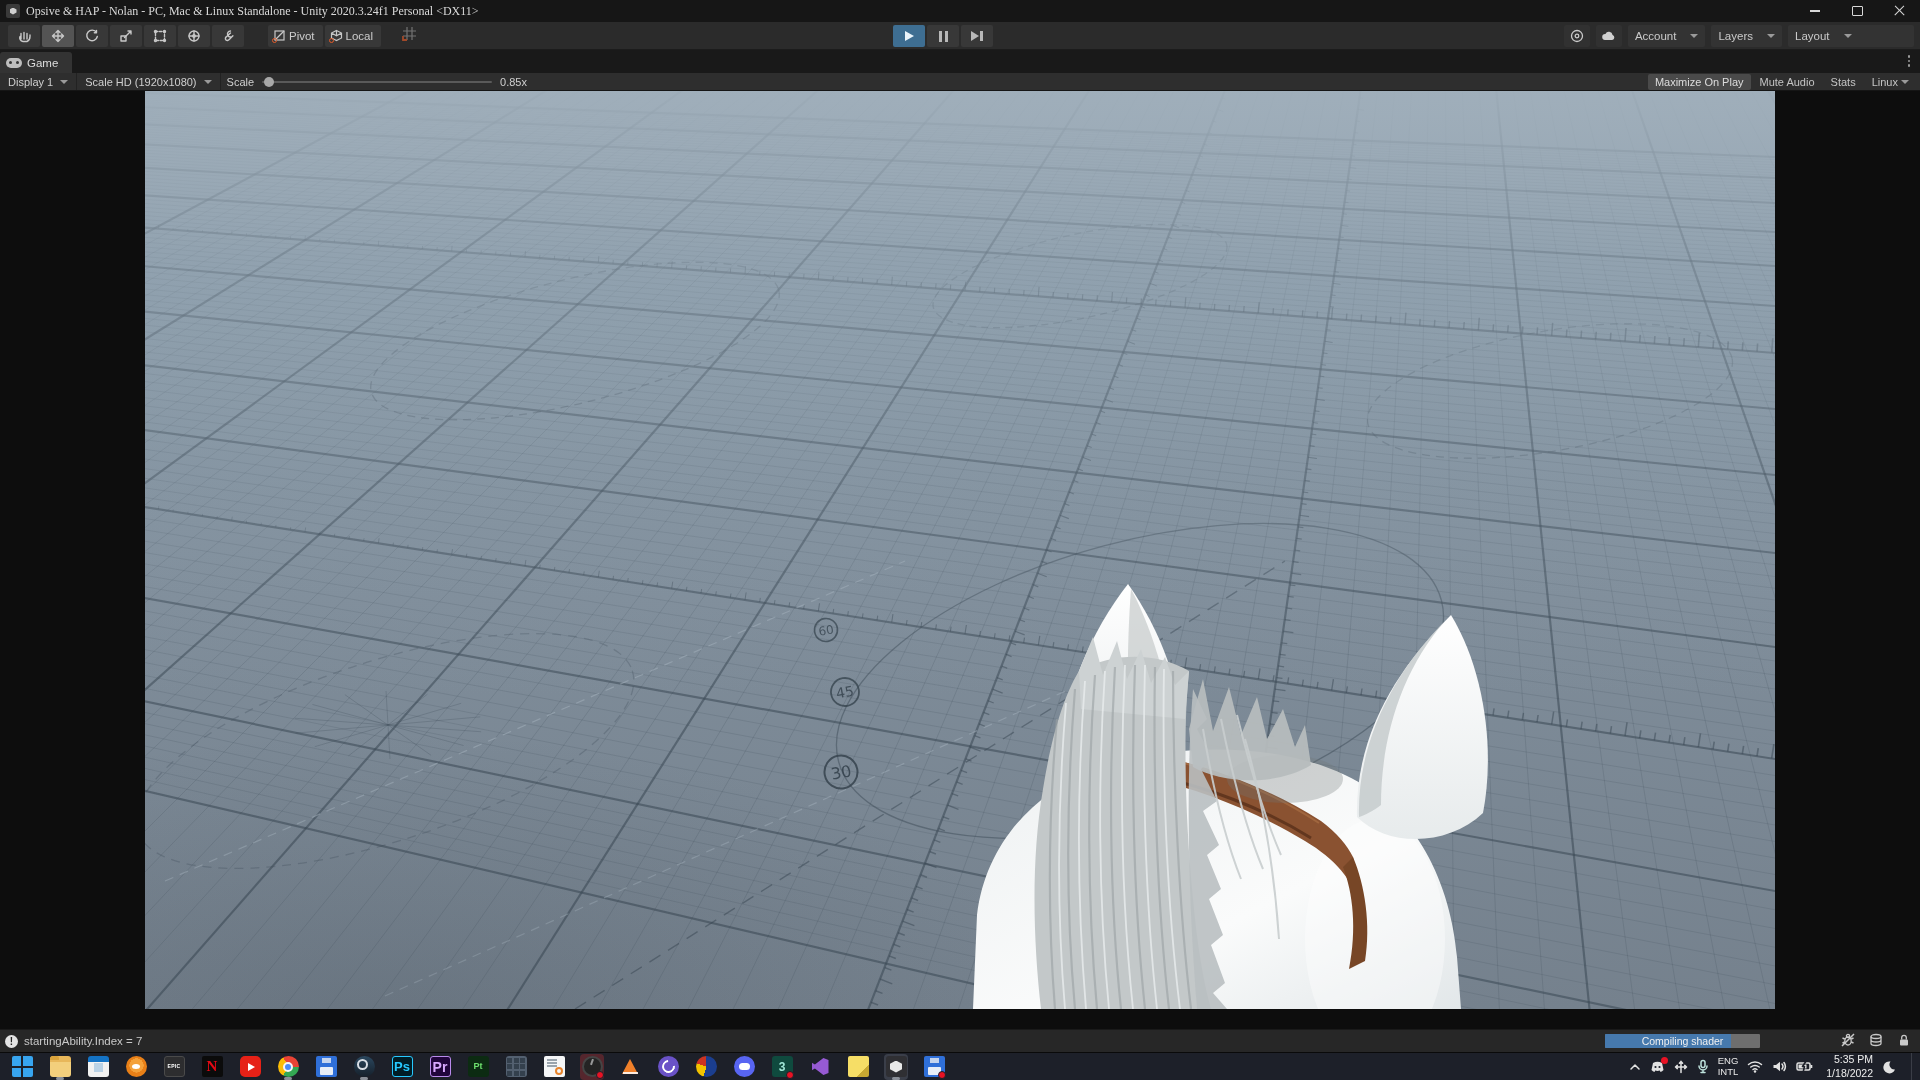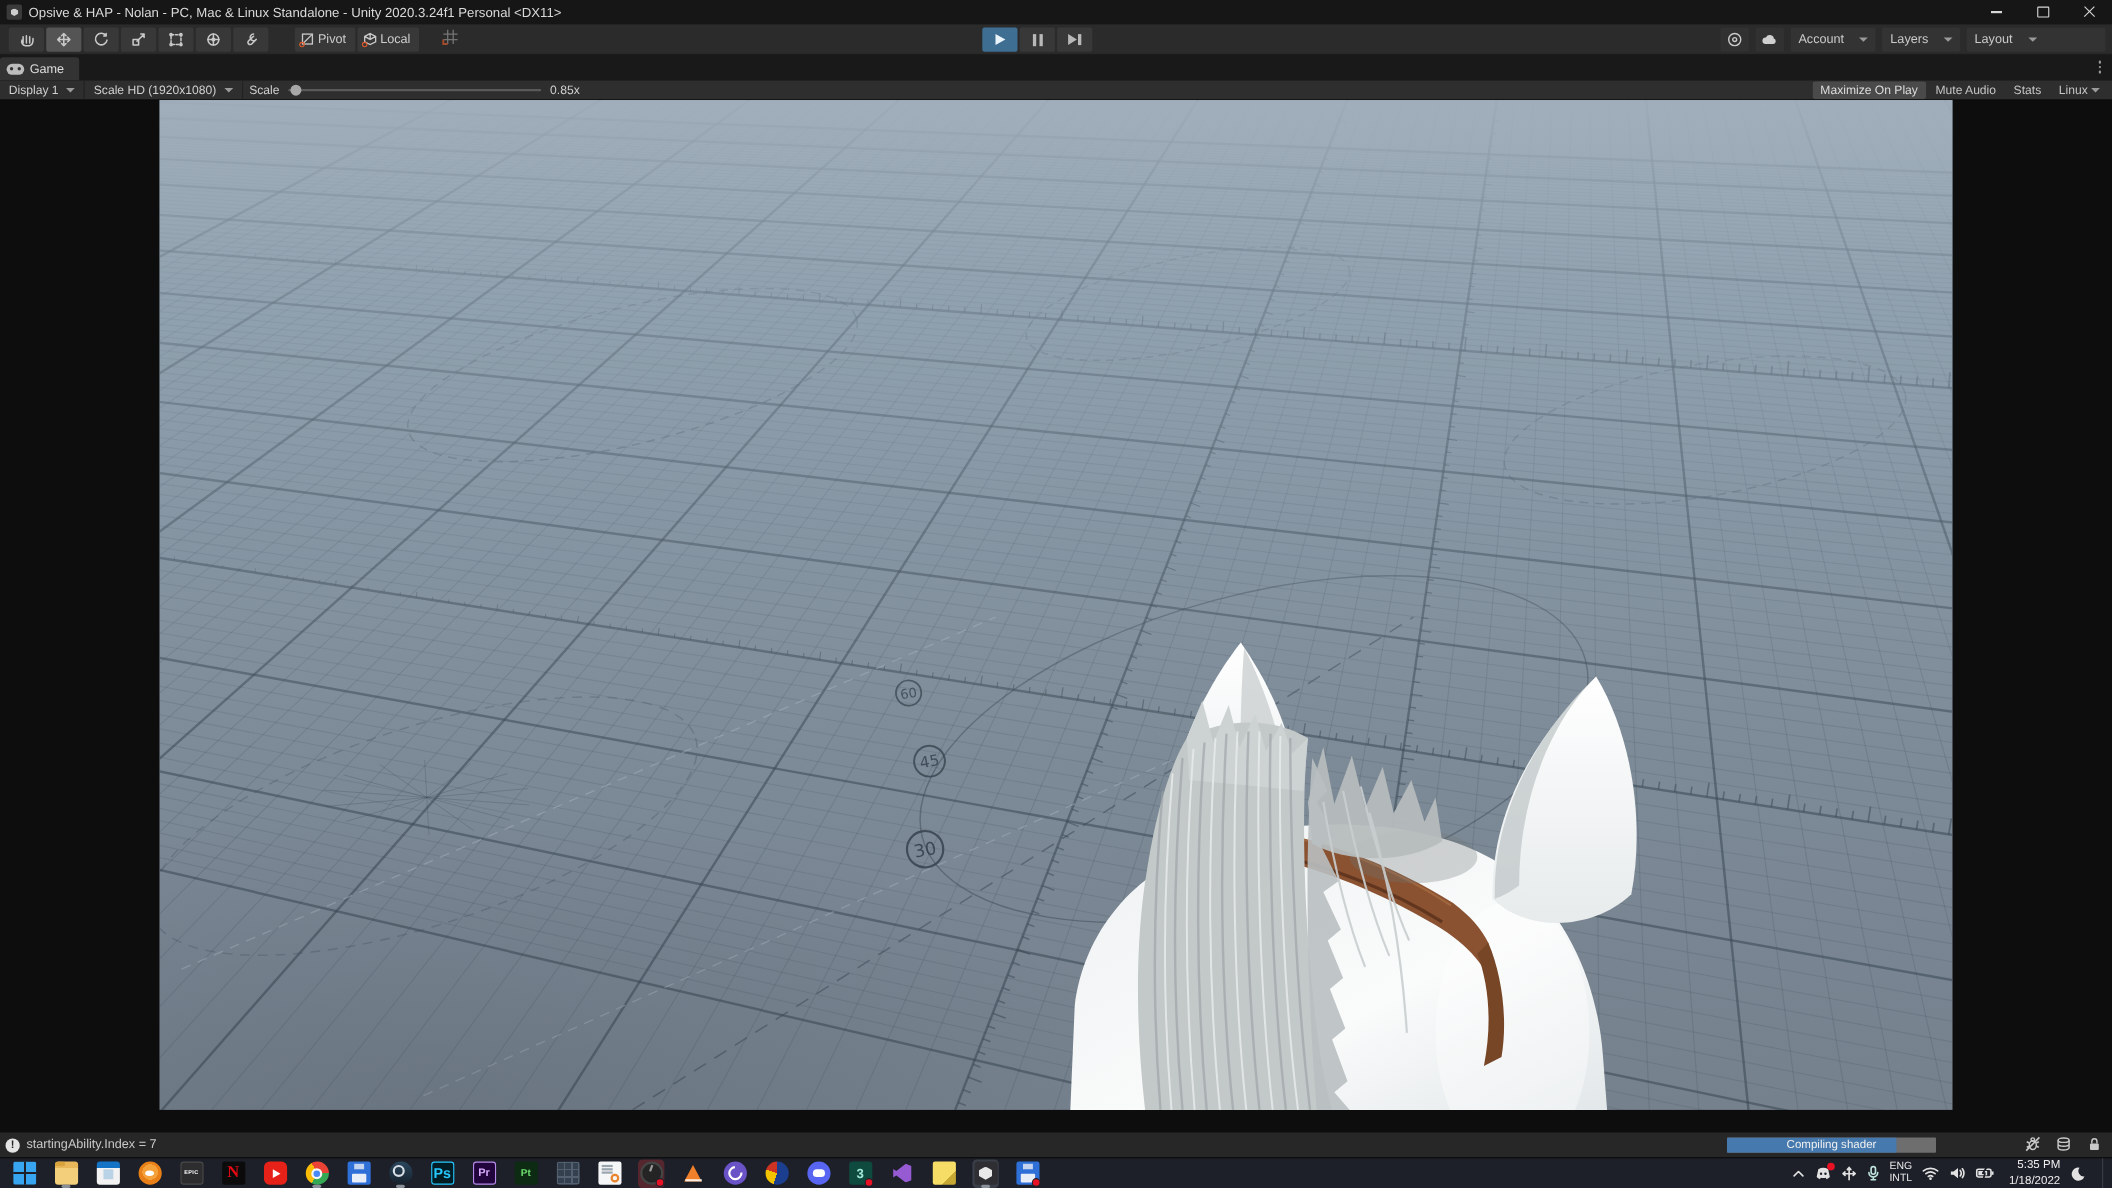--- a/index.html
+++ b/index.html
@@ -3,21 +3,21 @@
 <meta charset="utf-8">
 <style>
   html,body{margin:0;padding:0;width:1920px;height:1080px;overflow:hidden;background:#000;
     font-family:"Liberation Sans","DejaVu Sans",sans-serif;-webkit-font-smoothing:antialiased;}
   .window{width:1920px;height:1080px;display:flex;flex-direction:column;}
 
   
   .titlebar{height:22px;background:#161616;display:flex;align-items:center;color:#d9d9d9;font-size:12px;}
   .title-icon{width:14px;height:14px;margin:0 6px 0 6px;background:#3a3a3a;border-radius:2px;display:flex;align-items:center;justify-content:center;}
   .title-icon span{width:7px;height:7px;background:#cfcfcf;clip-path:polygon(50% 0,100% 28%,100% 72%,50% 100%,0 72%,0 28%);}
-  .title-text{flex:1;white-space:nowrap;overflow:hidden;}
+  .title-text{flex:1;white-space:nowrap;overflow:hidden;font-family:Liberation Serif, serif;}
   .wincontrols{display:flex;height:100%;}
   .winbtn{width:42px;height:100%;display:flex;align-items:center;justify-content:center;}
   .btn-min::before{content:"";width:10px;height:1.4px;background:#d8d8d8;}
   .btn-max::before{content:"";width:9px;height:8px;border:1.3px solid #d8d8d8;border-radius:1px;}
   .btn-close{position:relative;}
   .btn-close::before,.btn-close::after{content:"";position:absolute;width:13px;height:1.4px;background:#d8d8d8;}
   .btn-close::before{transform:rotate(45deg);} .btn-close::after{transform:rotate(-45deg);}
 
   
   .menubar{height:20px;background:#1b1b1b;display:flex;align-items:center;color:#d4d4d4;font-size:12px;border-bottom:1px solid #121212;box-sizing:border-box;}
@@ -77,21 +77,21 @@
   .scene-svg,.fog,.vignette,.horse-svg{position:absolute;}
   .scene-svg{left:0;top:0;}
   .fog{inset:0;background:linear-gradient(180deg,rgba(160,175,187,.95) 0%,rgba(152,168,181,.55) 18%,rgba(145,160,173,.25) 42%,rgba(140,152,163,0) 66%);}
   .vignette{inset:0;background:radial-gradient(1100px 480px at 15% 102%,rgba(38,48,58,.16),rgba(38,48,58,0) 62%);}
   .horse-svg{left:800px;top:488px;}
 
   
   .statusbar{height:23px;background:#272727;border-top:1px solid #1a1a1a;box-sizing:border-box;display:flex;align-items:center;position:relative;color:#c8c8c8;font-size:11.5px;}
   .st-ico{width:13px;height:13px;border-radius:50%;background:#e4e4e4;color:#222;font-weight:bold;font-size:10px;display:flex;align-items:center;justify-content:center;margin:0 6px 0 5px;}
   .st-ico::before{content:"!";}
-  .progress{position:absolute;right:160px;top:4px;width:155px;height:14px;background:#6e6e6e;border-radius:1px;overflow:hidden;padding-left:35px;}
+  .progress{position:absolute;right:160px;top:4px;width:155px;height:14px;background:#6e6e6e;border-radius:1px;overflow:hidden;}
   .progress .fill{position:absolute;left:0;top:0;bottom:0;width:81%;background:#4679ad;}
   .progress .lbl{position:absolute;inset:0;display:flex;align-items:center;justify-content:center;color:#f0f0f0;font-size:10.5px;}
   .st-icons{position:absolute;right:8px;top:0;height:100%;display:flex;align-items:center;gap:12px;}
   .st-icons svg{stroke:#c9c9c9;fill:none;stroke-width:1.3;}
 
   
   .taskbar{height:28px;background:#1d2029;border-top:1px solid #0a0a0a;box-sizing:border-box;display:flex;align-items:center;position:relative;}
   .apps{display:flex;align-items:center;gap:14px;margin-left:10px;}
   .app{width:24px;height:26px;display:flex;align-items:center;justify-content:center;position:relative;border-radius:4px;}
   .app.active{background:#3a3e49;}
@@ -113,21 +113,21 @@
   .art-youtube{background:#e62117;border-radius:5px;}
   .art-youtube::before{content:"";margin-left:2px;border-left:7px solid #fff;border-top:4.5px solid transparent;border-bottom:4.5px solid transparent;}
   .art-chrome{border-radius:50%;background:conic-gradient(from -30deg,#ea4335 0 120deg,#34a853 0 240deg,#fbbc05 0 360deg);}
   .art-chrome::before{content:"";position:absolute;inset:5.5px;background:#4a8af4;border:2.5px solid #f5f5f5;border-radius:50%;}
   .art-floppy{background:#2f6fd8;border-radius:2px;}
   .art-floppy::before{content:"";position:absolute;left:4px;right:4px;bottom:2px;height:8px;background:#e8eef7;border-radius:1px;}
   .art-floppy::after{content:"";position:absolute;left:6px;top:2px;width:9px;height:5px;background:#c4d4ee;}
   .art-steam{background:linear-gradient(180deg,#2a475e,#16202b);border-radius:50%;}
   .art-steam::before{content:"";width:7px;height:7px;border:2px solid #d8dee5;border-radius:50%;margin:-5px 0 0 -3px;}
   .art-ps{background:#001d26;border:1px solid #26c9ff;color:#26c9ff;font-size:13px;border-radius:3px;}
-  .art-pr{background:#21053c;border:1px solid #b98aec;color:#d9a8ff;font-size:10px;border-radius:3px;}
+  .art-pr{background:#21053c;border:1px solid #b98aec;color:#d9a8ff;font-size:14px;border-radius:3px;}
   .art-pt{background:#0c2b12;color:#6ee06e;font-size:9px;border-radius:3px;}
   .art-calc{background:repeating-linear-gradient(0deg,#536070 0 1.5px,rgba(0,0,0,0) 1.5px 6.5px),repeating-linear-gradient(90deg,#536070 0 1.5px,rgba(0,0,0,0) 1.5px 6.5px),#34404d;border-radius:3px;}
   .art-doc{background:#f5f6f7;border-radius:2px;}
   .art-doc::before{content:"";position:absolute;right:2px;bottom:2px;width:8px;height:8px;border:2.5px solid #e8842c;border-radius:50%;box-sizing:border-box;}
   .art-doc::after{content:"";position:absolute;left:3px;top:3px;width:10px;height:1.5px;background:#9aa4ad;box-shadow:0 3px 0 #9aa4ad,0 6px 0 #9aa4ad;}
   .art-knob{background:#242424;border:2px solid #454545;border-radius:50%;}
   .art-knob::before{content:"";position:absolute;left:50%;top:1px;width:2px;height:6px;background:#999;transform:translateX(-50%) rotate(20deg);}
   .art-vlc{background:rgba(0,0,0,0);}
   .art-vlc::before{content:"";width:0;height:0;border-left:8px solid transparent;border-right:8px solid transparent;border-bottom:15px solid #f0802a;}
   .art-vlc::after{content:"";position:absolute;bottom:3px;left:3px;right:3px;height:2.5px;background:#fff;opacity:.85;}

